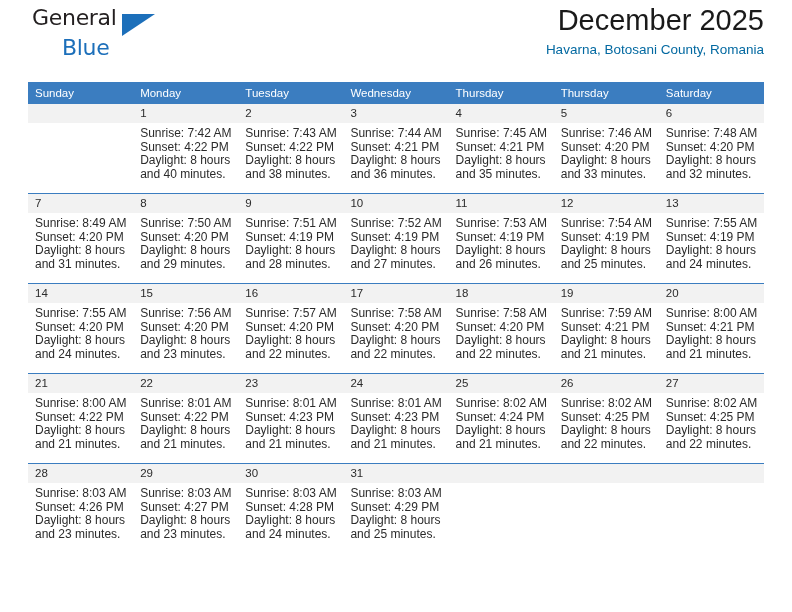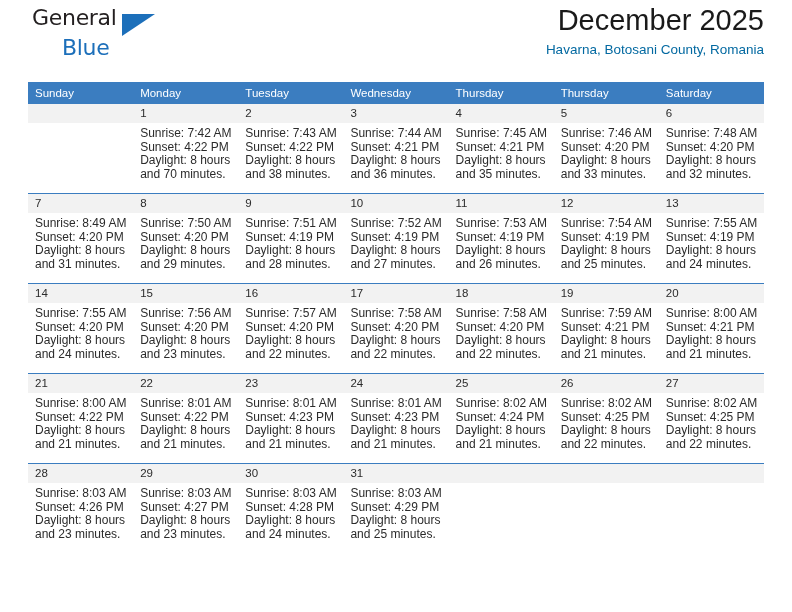--- a/index.html
+++ b/index.html
@@ -167,21 +167,21 @@
         <tr class="week-first">
           <td>
             <div class="daynum empty">&nbsp;</div>
           </td>
           <td>
             <div class="daynum">1</div>
             <div class="info">
               <div>Sunrise: 7:42 AM</div>
               <div>Sunset: 4:22 PM</div>
               <div>Daylight: 8 hours</div>
-              <div>and 70 minutes.</div>
+              <div>and 40 minutes.</div>
             </div>
           </td>
           <td>
             <div class="daynum">2</div>
             <div class="info">
               <div>Sunrise: 7:43 AM</div>
               <div>Sunset: 4:22 PM</div>
               <div>Daylight: 8 hours</div>
               <div>and 38 minutes.</div>
             </div>

